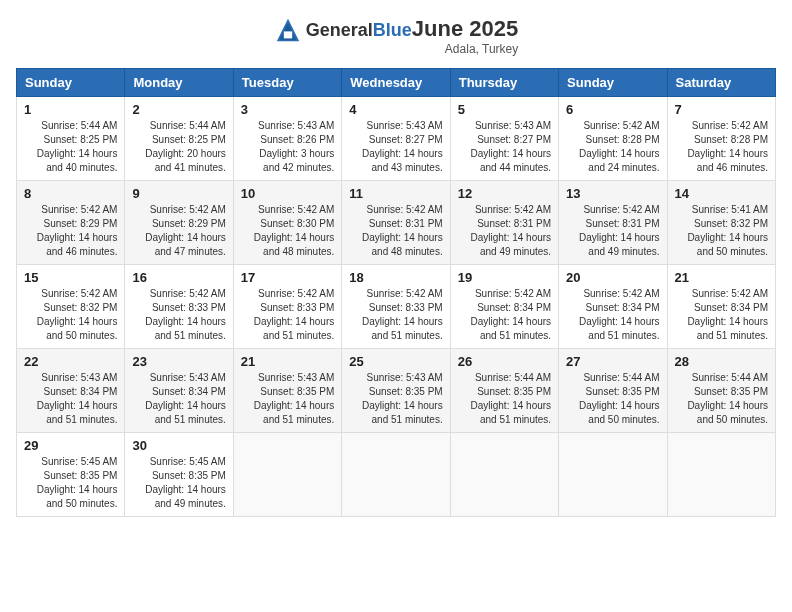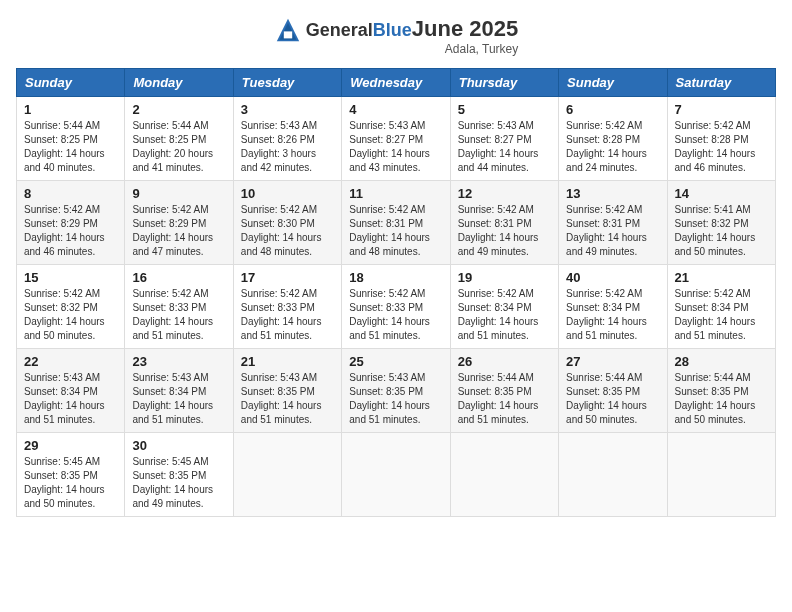--- a/index.html
+++ b/index.html
@@ -43,21 +43,20 @@
       border: 1px solid #ccc;
     }
     .calendar th {
       background-color: #2a6db5;
       color: #fff;
       font-size: 13px;
       font-weight: bold;
       padding: 6px 8px;
       text-align: left;
       border: 1px solid #1a5a9a;
-      font-style: italic;
     }
     .calendar td {
       vertical-align: top;
       padding: 5px 7px;
       font-size: 10.5px;
       color: #333;
       border: 1px solid #ddd;
       width: calc(100% / 7);
       min-height: 80px;
       background: #fff;
@@ -69,20 +68,21 @@
       font-size: 13px;
       font-weight: bold;
       color: #222;
       display: block;
       margin-bottom: 2px;
     }
     .cell-text {
       font-size: 10px;
       line-height: 1.4;
       color: #333;
+      text-align: right;
     }
     .empty-cell {
       background: #f9f9f9 !important;
     }
   </style>
 </head>
 <body>
 
 <div class="header">
   <div class="logo">
@@ -189,21 +189,21 @@
         </td>
         <td>
           <span class="day-num">18</span>
           <div class="cell-text"><span>Sunrise: 5:42 AM</span><br><span>Sunset: 8:33 PM</span><br><span>Daylight: 14 hours and 51 minutes.</span></div>
         </td>
         <td>
           <span class="day-num">19</span>
           <div class="cell-text"><span>Sunrise: 5:42 AM</span><br><span>Sunset: 8:34 PM</span><br><span>Daylight: 14 hours and 51 minutes.</span></div>
         </td>
         <td>
-          <span class="day-num">40</span>
+          <span class="day-num">20</span>
           <div class="cell-text"><span>Sunrise: 5:42 AM</span><br><span>Sunset: 8:34 PM</span><br><span>Daylight: 14 hours and 51 minutes.</span></div>
         </td>
         <td>
           <span class="day-num">21</span>
           <div class="cell-text"><span>Sunrise: 5:42 AM</span><br><span>Sunset: 8:34 PM</span><br><span>Daylight: 14 hours and 51 minutes.</span></div>
         </td>
       </tr>
       <tr>
         <td>
           <span class="day-num">22</span>

